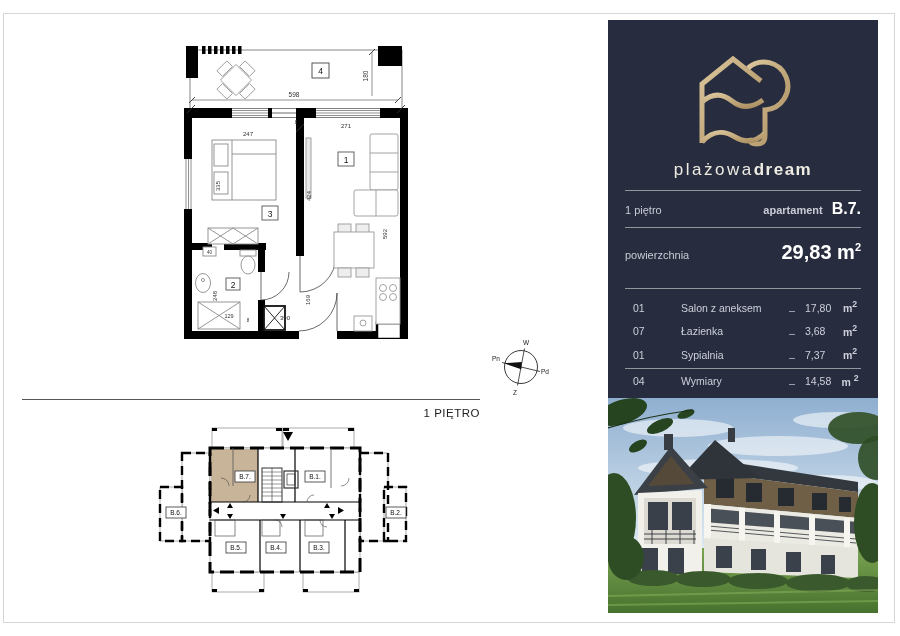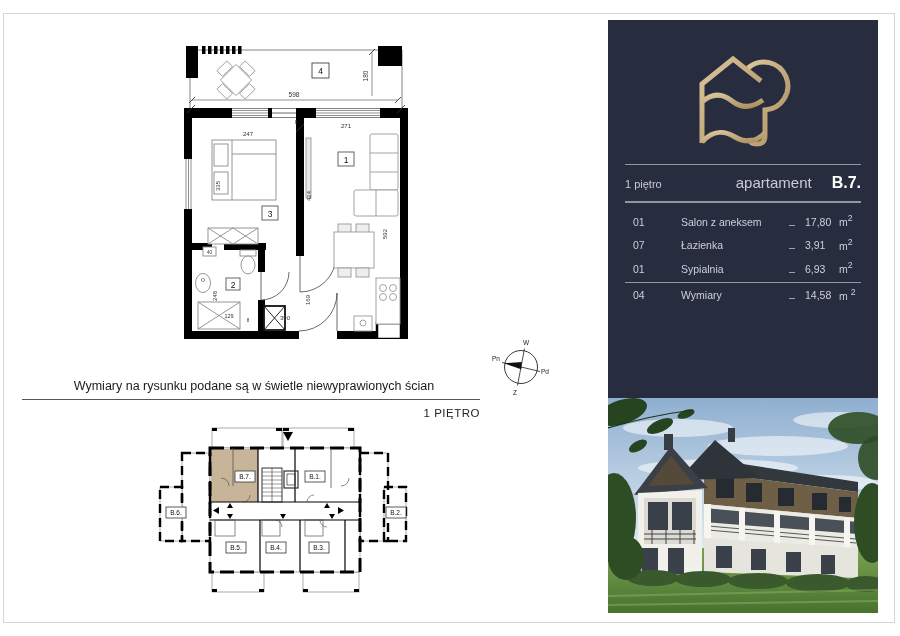--- a/index.html
+++ b/index.html
@@ -23,31 +23,31 @@
   .panel{position:absolute;left:608px;top:20px;width:270px;height:593px;
          background:#272c3e;color:#d6d9e0;}
   .logo-wrap{text-align:center;padding-top:20px;}
   .brand{ text-align:center;margin-top:6px;font-size:17px;color:#edebe2;}
   .brand .lt{font-weight:300;letter-spacing:2.5px;}
   .brand .bd{font-weight:700;letter-spacing:1.5px;}
   .pdiv{border-top:1px solid rgba(255,255,255,.5);margin:0 17px;}
   .row{display:flex;align-items:baseline;padding:9px 17px;}
   .row .lbl{font-size:11px;color:#c9ccd6;}
   .row .sp{flex:1;}
-  .apt-lab{font-size:15px;color:#c9ccd6;margin-right:20px;}
+  .apt-lab{font-size:11px;color:#c9ccd6;margin-right:9px;font-weight:bold;}
   .apt-val{font-size:16px;font-weight:700;color:#fff;}
   .area-val{font-size:20px;font-weight:700;color:#fff;}
   .area-val sup{font-size:11px;}
   .room-list{padding:6px 0 2px;}
   .rrow{display:flex;align-items:baseline;padding:4px 17px;font-size:10.5px;color:#cdd0da;}
   .rrow .no{width:26px;margin-left:8px;}
   .rrow .nm{width:108px;margin-left:22px;}
   .rrow .ln{flex:1;border-bottom:1px solid #9aa0ae;margin:0 10px 3px 0;height:1px;}
   .rrow .ar{width:34px;text-align:left;}
-  .rrow .un{width:22px;text-align:left;}
+  .rrow .un{width:22px;text-align:center;font-weight:bold;}
   .photo{position:absolute;left:0;top:378px;width:270px;height:215px;}
 </style>
 </head>
 <body>
 
 <div class="page">
   <div class="page-border"></div>
 
   <svg class="apt-plan" width="224" height="295" viewBox="0 0 224 295">
     <g>
@@ -205,21 +205,20 @@
       <text x="25.5" y="209.5" font-size="4.5">40</text>
       <text x="45" y="274" font-size="5.5">129</text>
       <text x="64" y="278" font-size="4.5">8</text>
       <text x="101" y="276" font-size="6">390</text>
       <line x1="3" y1="69" x2="11" y2="61" stroke="#333" stroke-width="0.9"></line>
       <line x1="213" y1="69" x2="221" y2="61" stroke="#333" stroke-width="0.9"></line>
       <line x1="112" y1="88" x2="120" y2="80" stroke="#333" stroke-width="0.9"></line>
     </g>
   </svg>
 
-  <div class="note">Wymiary na rysunku podane są w świetle niewyprawionych ścian</div>
   <div class="rule"></div>
   <div class="floor-title">1 PIĘTRO</div>
 
   <svg class="compass" width="64" height="64" viewBox="0 0 64 64">
     <circle cx="32" cy="31" r="16.5" fill="none" stroke="#222" stroke-width="0.9"></circle>
     <line x1="35.5" y1="12.5" x2="28.5" y2="49.5" stroke="#222" stroke-width="0.8"></line>
     <line x1="13" y1="26.5" x2="51" y2="35.5" stroke="#222" stroke-width="0.8"></line>
     <polygon points="15,27.3 32.8,26 32.2,33.2" fill="#111"></polygon>
     <text x="37" y="9" font-size="6.5" fill="#222" text-anchor="middle">W</text>
     <text x="56" y="38" font-size="6.5" fill="#222" text-anchor="middle">Pd</text>
@@ -345,52 +344,60 @@
               <stop offset="1" stop-color="#a98d5e"></stop>
           </linearGradient>
         </defs>
         <g fill="none" stroke="url(#gold)" stroke-width="5">
           <path d="M 24,103 L 24,44 L 55,19 L 83,41"></path>
           <path d="M 70,28 A 24,24 0 1 1 87,70 L 87,96 Q 87,104 79,104 Q 72,104 71,98"></path>
           <path d="M 24,62 C 34,53 44,53 54,61 C 64,69 74,68 85,60"></path>
           <path d="M 24,102 C 36,89 47,91 57,97 C 69,104 79,101 87,93"></path>
         </g>
       </svg>
+      <div class="brand">
+        <span class="lt">plażowa</span><span class="bd">dream</span>
+      </div>
     </div>
 
     <div class="pdiv" style="margin-top:10px"></div>
     <div class="row">
       <span class="lbl">1 piętro</span>
       <span class="sp"></span>
       <span class="apt-lab">apartament</span>
       <span class="apt-val">B.7.</span>
     </div>
     <div class="pdiv"></div>
+    <div class="row" style="padding-top:13px;padding-bottom:24px">
+      <span class="lbl">powierzchnia</span>
+      <span class="sp"></span>
+      <span class="area-val"><span>29,83</span>&nbsp;<span>m</span><sup>2</sup></span>
+    </div>
     <div class="pdiv"></div>
 
     <div class="room-list">
       <div class="rrow">
         <span class="no">01</span>
         <span class="nm">Salon z aneksem</span>
         <span class="ln"></span>
         <span class="ar">17,80</span>
         <span class="un"><span>m</span><sup>2</sup></span>
       </div>
       <div class="rrow">
         <span class="no">07</span>
         <span class="nm">Łazienka</span>
         <span class="ln"></span>
-        <span class="ar">3,91</span>
+        <span class="ar">3,68</span>
         <span class="un"><span>m</span><sup>2</sup></span>
       </div>
       <div class="rrow">
         <span class="no">01</span>
         <span class="nm">Sypialnia</span>
         <span class="ln"></span>
-        <span class="ar">6,93</span>
+        <span class="ar">7,37</span>
         <span class="un"><span>m</span><sup>2</sup></span>
       </div>
     </div>
     <div class="pdiv"></div>
     <div class="rrow" style="">
       <span class="no">04</span>
       <span class="nm">Wymiary</span>
       <span class="ln"></span>
       <span class="ar">14,58</span>
       <span class="un"><span>m</span>&nbsp;<sup>2</sup></span>

